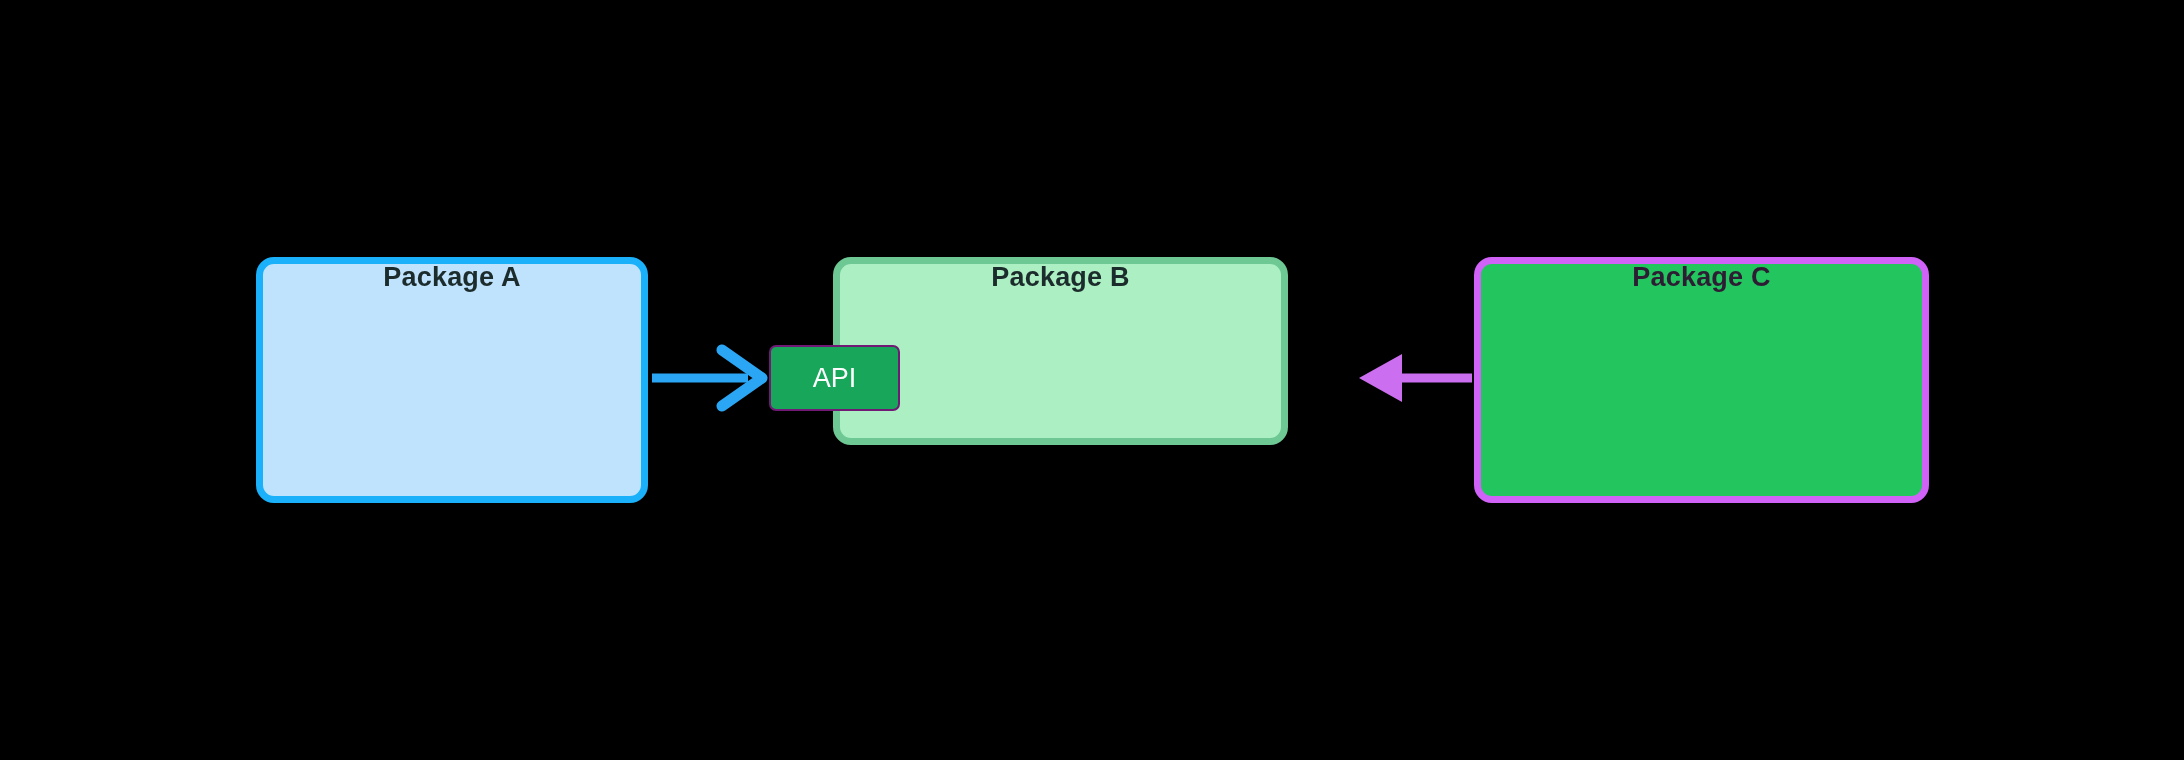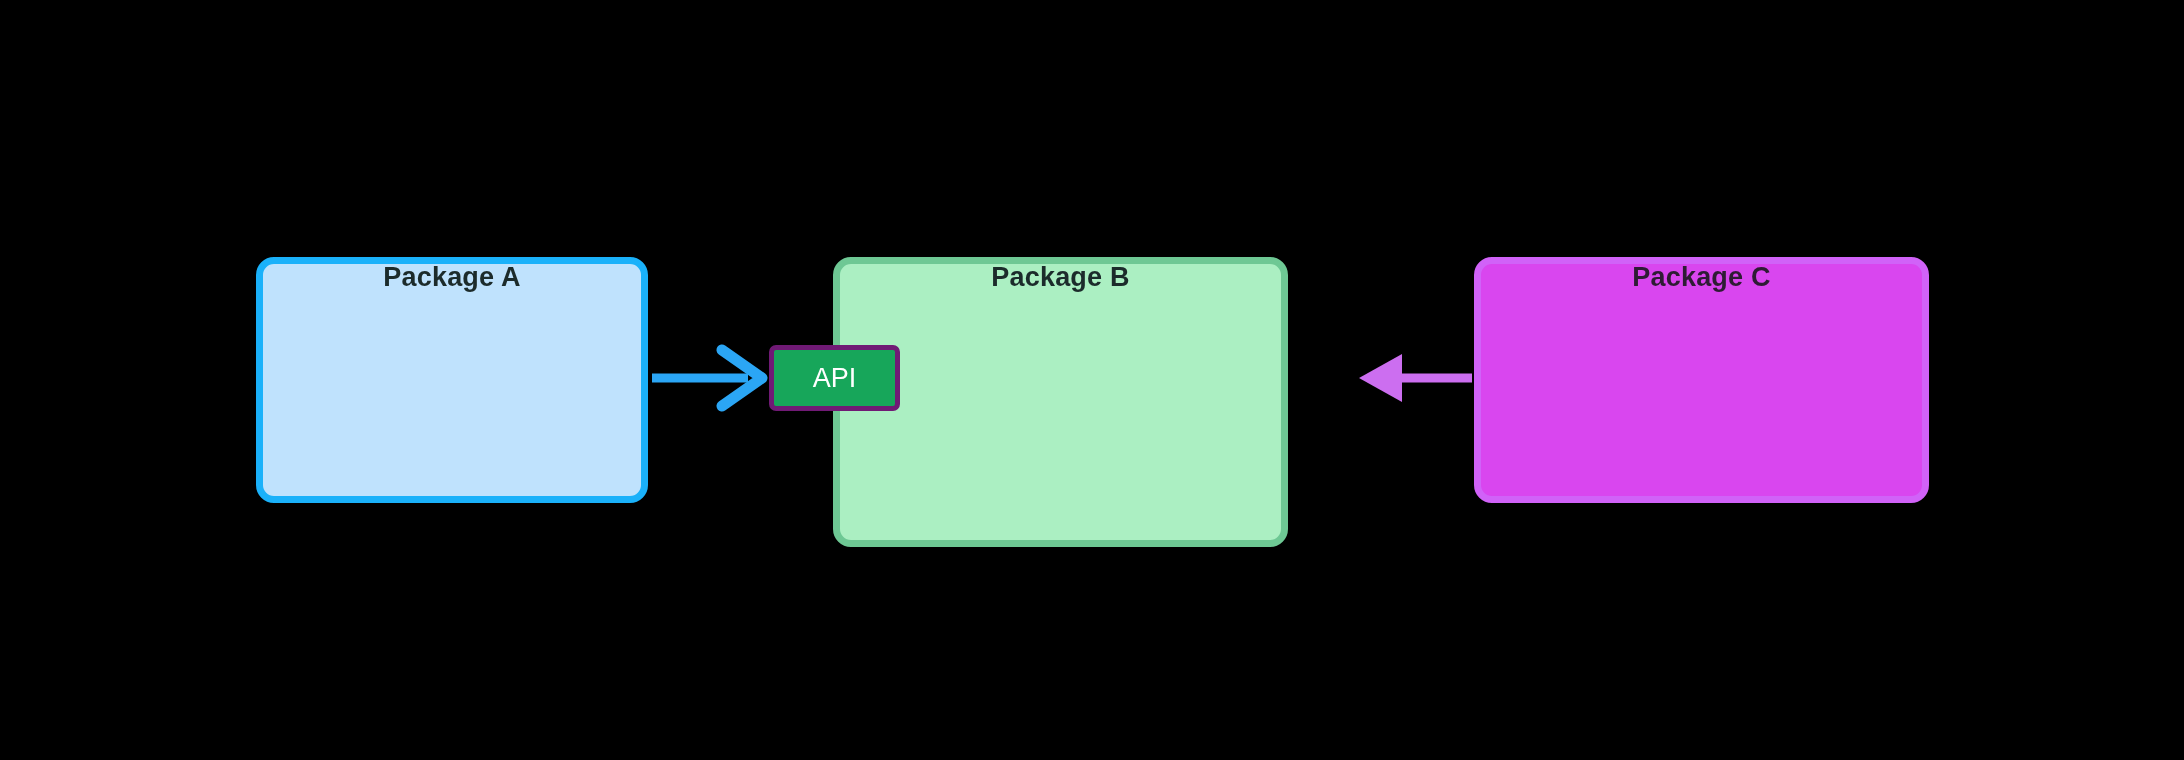--- a/index.html
+++ b/index.html
@@ -45,46 +45,46 @@
     width: 392px;
     height: 246px;
     background: #bfe2fd;
     border-color: #1ab1fa;
     border-width: 7px;
   }
   #package-b {
     left: 833px;
     top: 257px;
     width: 455px;
-    height: 290px;
+    height: 188px;
     background: #abefc2;
     border-color: #6ec894;
     border-width: 7px;
   }
   #package-c {
     left: 1474px;
     top: 257px;
     width: 455px;
     height: 246px;
-    background: #d946ef;
+    background: #22c55e;
     border-color: #d162f8;
     border-width: 7px;
   }
   #package-a .package-label,
   #package-b .package-label { color: #1c2b2b; }
   #package-c .package-label { color: #2e1c34; }
 
   
   .port {
     position: absolute;
     box-sizing: border-box;
     height: 66px;
     top: 345px;
     background: #17a65a;
-    border: 5px solid #701a75;
+    border: 2px solid #701a75;
     border-radius: 7px;
     display: flex;
     align-items: center;
     justify-content: center;
     z-index: 5;
   }
   .port-label {
     color: #ffffff;
     font-size: 27px;
     font-weight: normal;

